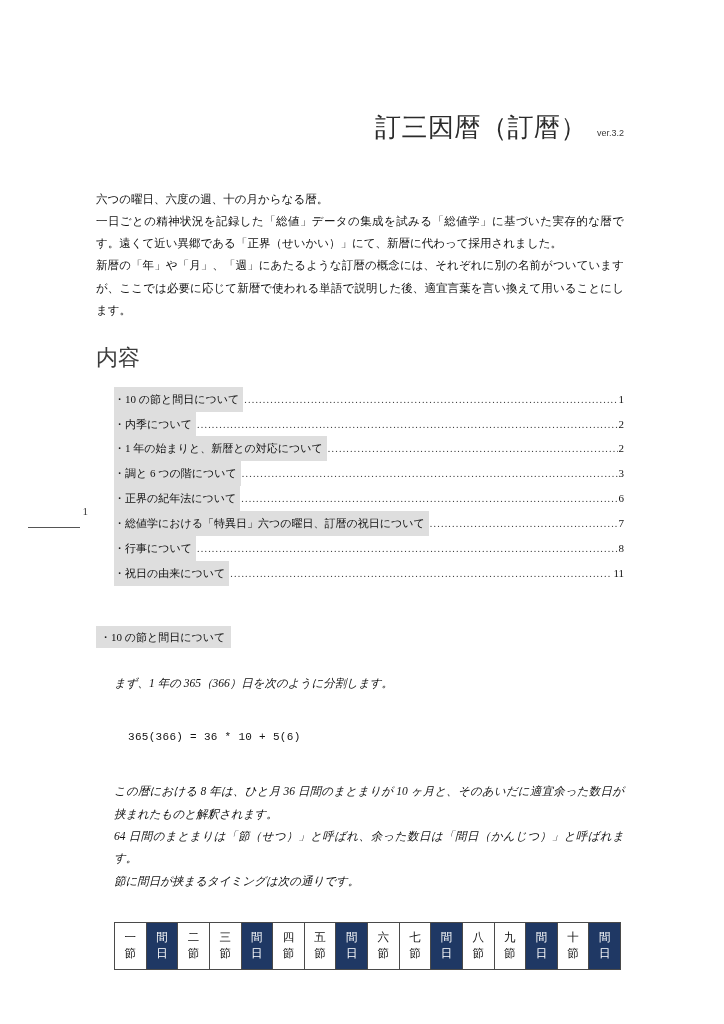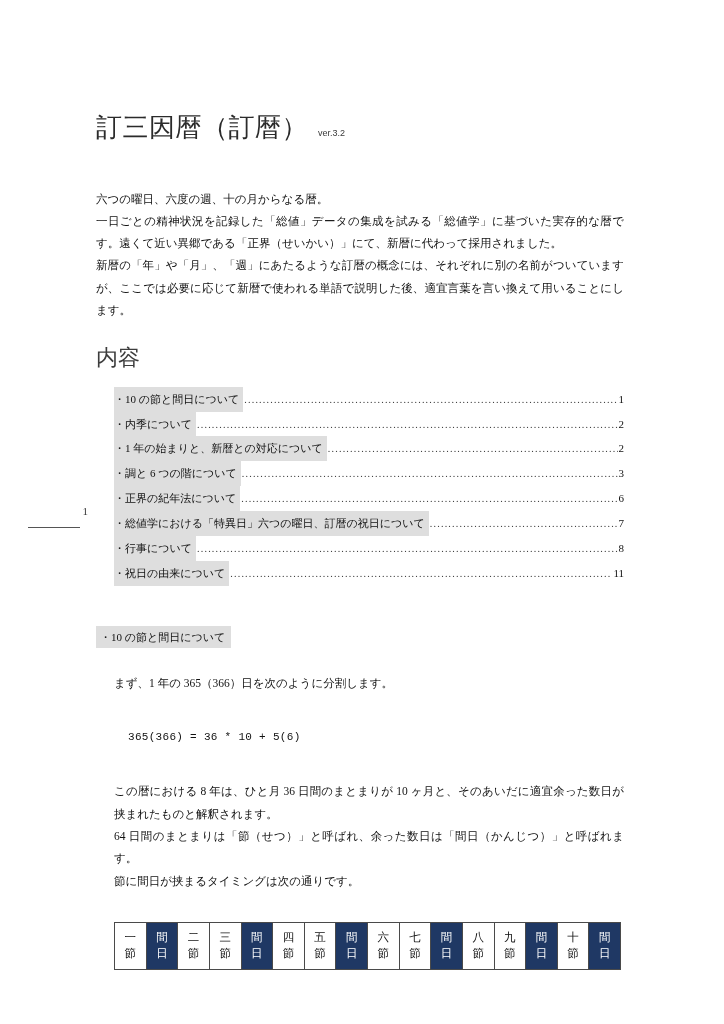--- a/index.html
+++ b/index.html
@@ -49,20 +49,21 @@
     left: 96px;
     top: 112px;
     width: 528px;
   }
 
   
   .title-row {
     display: flex;
     align-items: baseline;
     margin: 0 0 16px 0;
+    justify-content: flex-end;
   }
   .doc-title {
     font-size: 26px;
     line-height: 1.2;
     color: #2b2b2b;
     font-weight: normal;
     letter-spacing: 0.5px;
     margin: 0;
     font-family: "Liberation Sans", sans-serif;
   }
@@ -148,20 +149,21 @@
   
   .body-block {
     margin-left: 18px;
     font-size: 11.5px;
     line-height: 1.95;
     color: #111111;
     text-align: justify;
   }
   .body-para {
     margin: 0;
+    font-style: italic;
   }
   .spacer-24 { height: 24px; }
   .spacer-20 { height: 20px; }
 
   .formula {
     font-family: "Liberation Mono", "DejaVu Sans Mono", monospace;
     font-size: 11px;
     color: #111111;
     letter-spacing: 0.3px;
     margin: 14px;

